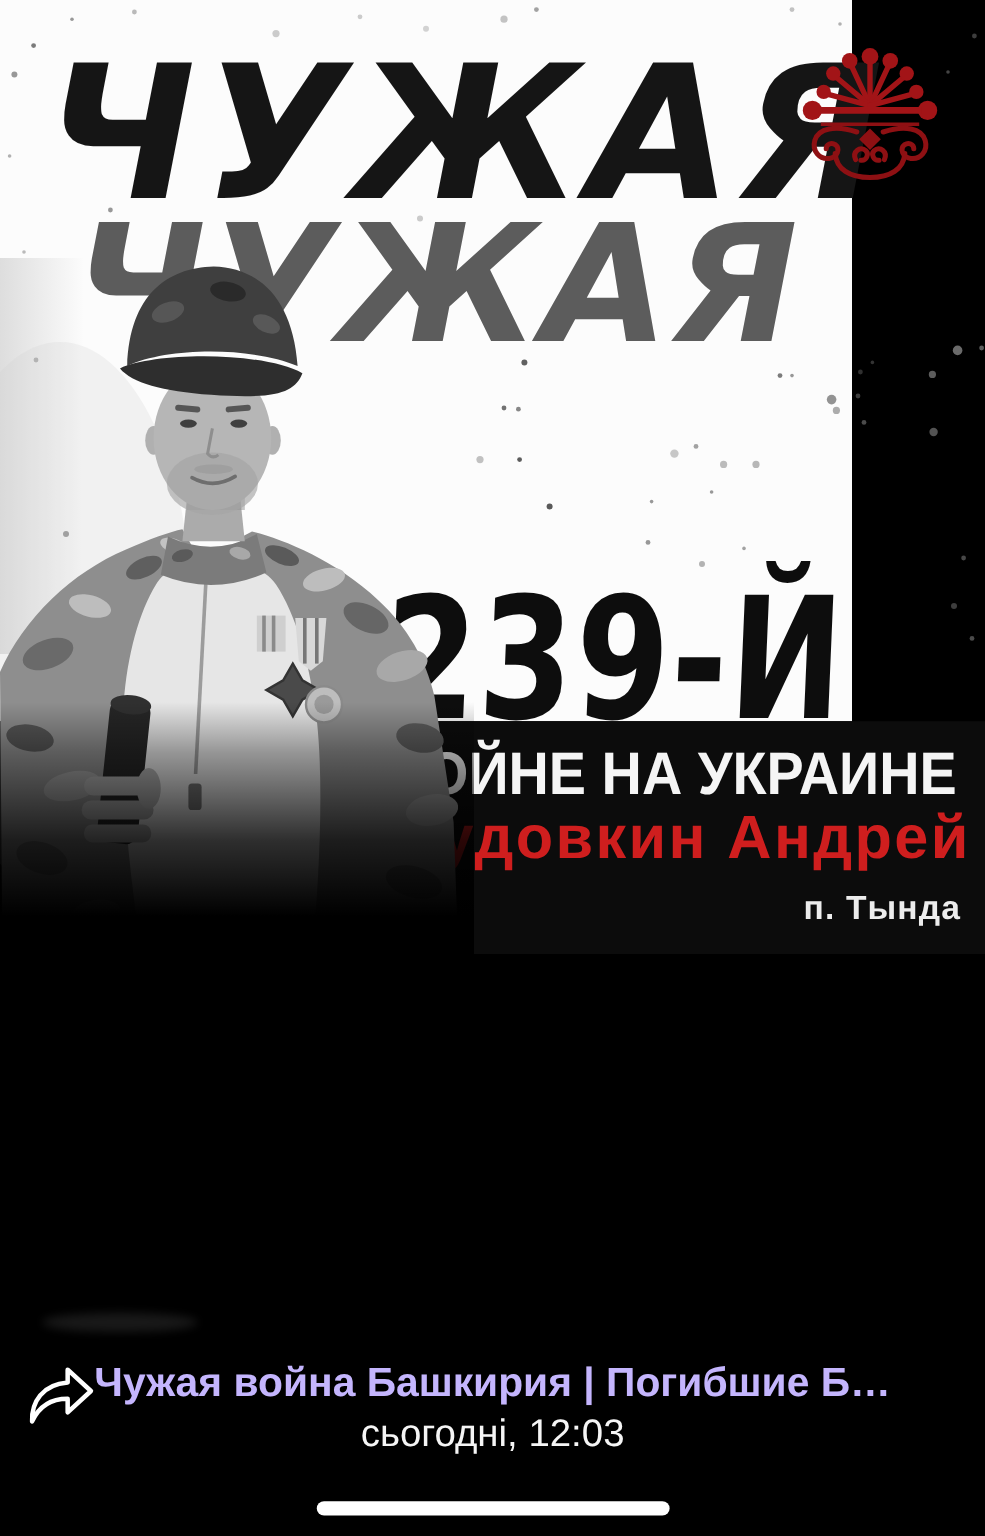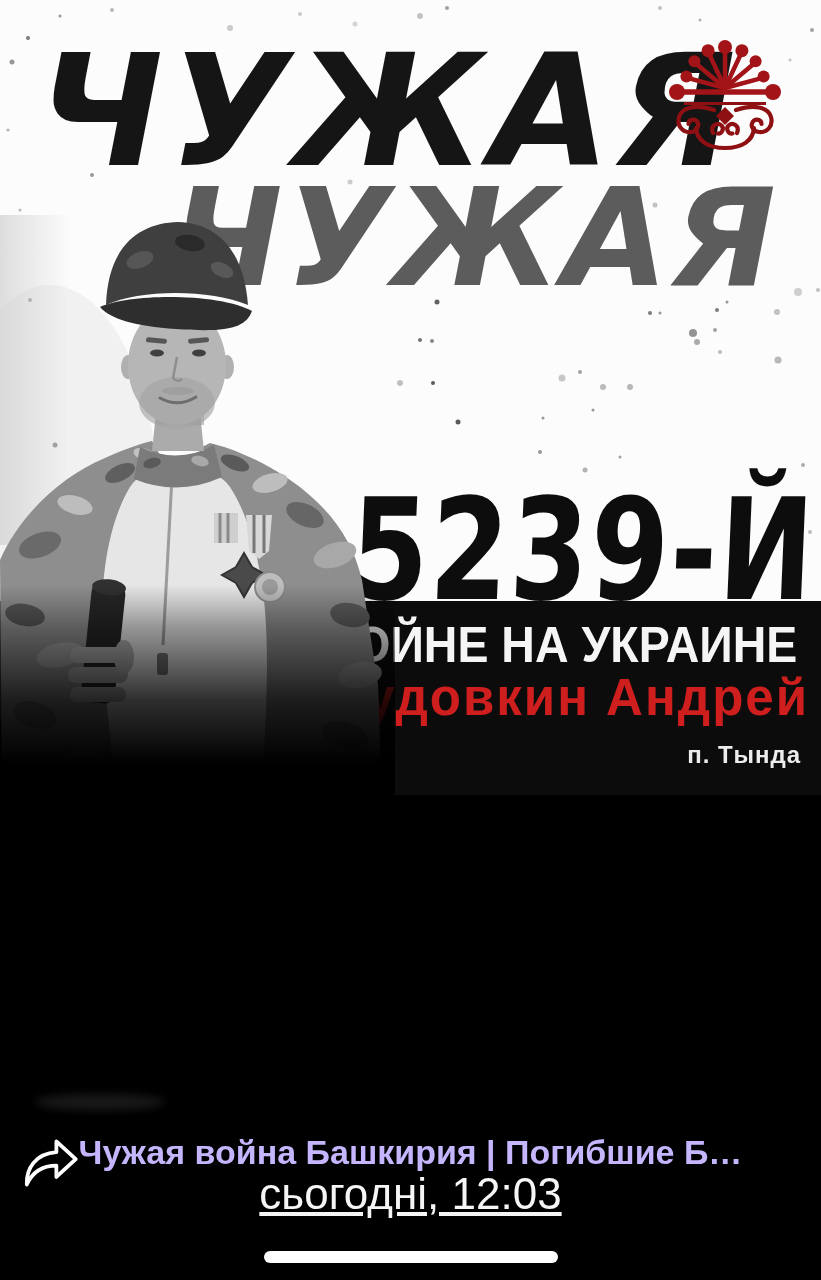--- a/index.html
+++ b/index.html
@@ -1,52 +1,52 @@
 <!DOCTYPE html>
 <html><head>
 <meta charset="utf-8">
 <style>
   html,body{margin:0;padding:0;background:#000;}
   .screen{position:relative;width:821px;height:1280px;background:#000;overflow:hidden;
           font-family:"Liberation Sans",sans-serif;}
   
   .poster{position:absolute;left:0;top:0;width:821px;height:795px;overflow:hidden;}
-  .poster-white{position:absolute;left:0;top:0;width:821px;height:601px;background:#fcfcfc;}
+  .poster-white{position:absolute;left:0;top:0;width:710px;height:601px;background:#fcfcfc;}
   .speckles{position:absolute;left:0;top:0;width:821px;height:601px;}
   .title1{position:absolute;left:38px;top:34px;font-family:"DejaVu Sans",sans-serif;
           font-weight:bold;font-style:italic;font-size:155px;line-height:1;color:#151515;
           letter-spacing:6px;white-space:nowrap;}
   .ornament{position:absolute;left:660px;top:36px;width:130px;height:122px;}
   .title2{position:absolute;right:42px;top:170px;font-family:"DejaVu Sans",sans-serif;
           font-weight:bold;font-style:italic;font-size:136px;line-height:1;color:#5c5c5c;
           letter-spacing:3px;white-space:nowrap;}
   .number{position:absolute;right:6px;top:480px;font-family:"DejaVu Sans",sans-serif;
           font-weight:bold;font-size:141px;line-height:1;color:#0d0d0d;white-space:nowrap;
           transform:scaleX(0.80) skewX(-3deg);transform-origin:100% 50%;letter-spacing:2px;}
   .band{position:absolute;left:0;top:601px;width:821px;height:194px;background:#0c0c0c;}
   .war-line{position:absolute;right:24px;top:19px;font-size:50px;font-weight:bold;color:#f5f5f5;
             line-height:1;white-space:nowrap;transform:scaleX(0.93);transform-origin:100% 50%;}
   .died-line{position:absolute;right:12px;top:71px;line-height:1;white-space:nowrap;}
   .died-label{font-size:34px;font-weight:bold;color:#efefef;margin-right:32px;}
   .soldier-name{font-size:51px;font-weight:bold;color:#cf1e1e;letter-spacing:2px;}
-  .place{position:absolute;right:20px;top:142px;font-size:24px;font-weight:bold;color:#ececec;
+  .place{position:absolute;right:20px;top:142px;font-size:28px;font-weight:bold;color:#ececec;
          line-height:1;white-space:nowrap;letter-spacing:1px;}
   .photo{position:absolute;left:0;top:215px;width:395px;height:580px;}
   
   .caption{position:absolute;left:18px;top:824px;width:745px;font-size:36px;line-height:41px;
            color:#f2f2f2;letter-spacing:0.4px;}
   .smudge{position:absolute;left:35px;top:1094px;width:130px;height:16px;border-radius:50%;
           background:#5a5a5a;opacity:.28;filter:blur(4px);}
   
   .footer{position:absolute;left:0;top:1130px;width:821px;text-align:center;}
   .share-button{position:absolute;left:20px;top:6px;width:62px;height:56px;background:none;
                 border:none;padding:0;cursor:pointer;}
   .channel-block{display:inline-block;}
   .channel{font-size:34px;font-weight:bold;color:#c4b5fd;line-height:44px;white-space:nowrap;}
-  .time{font-size:44px;color:#f5f5f5;line-height:40px;text-decoration:underline;}
+  .time{font-size:32px;color:#f5f5f5;line-height:40px;}
   .home{position:absolute;left:50%;top:1251px;transform:translateX(-50%);width:294px;height:12px;
         border-radius:6px;background:#fff;}
 </style>
 </head>
 <body>
 
 <div class="screen">
 
   <div class="poster">
     <div class="poster-white">

